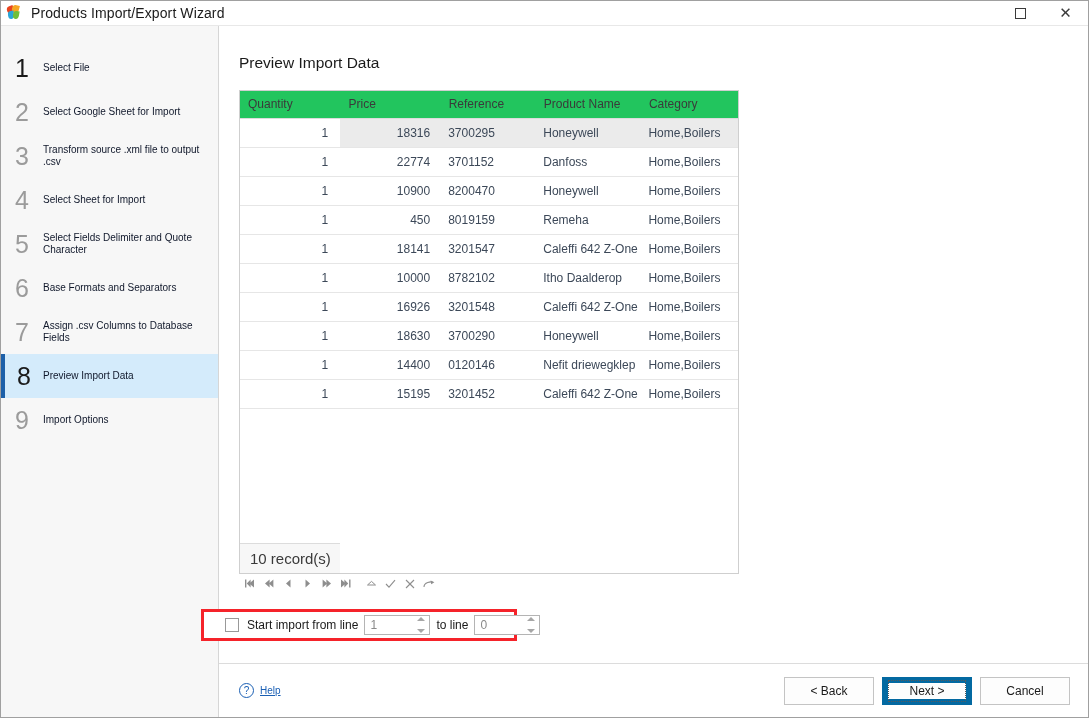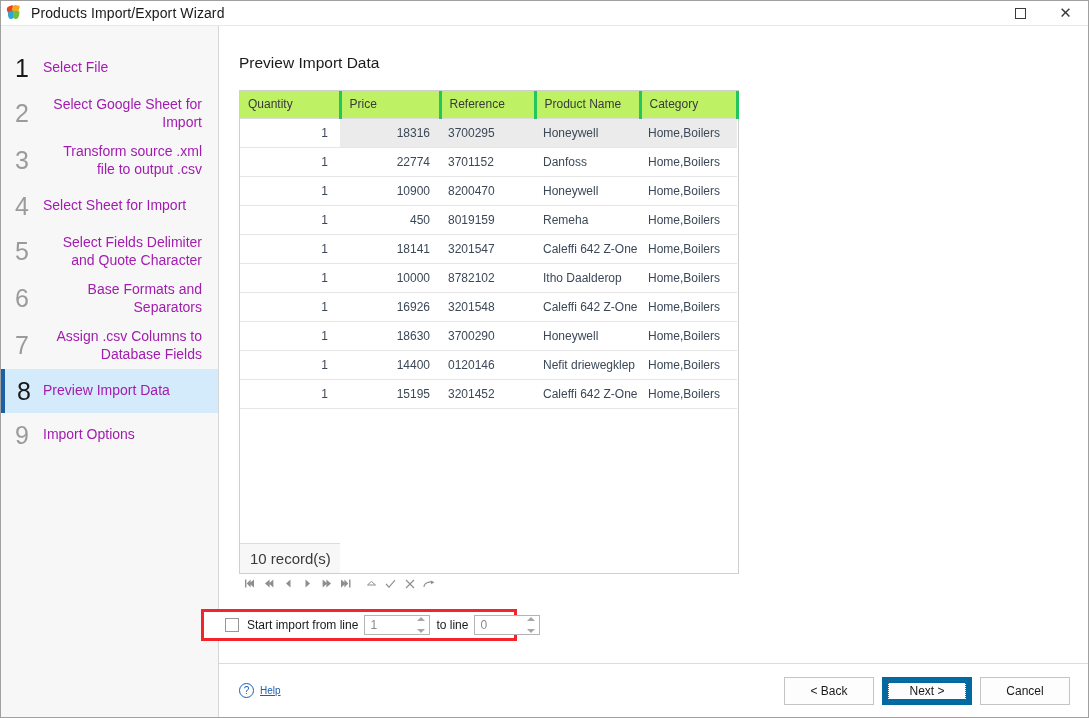--- a/index.html
+++ b/index.html
@@ -92,25 +92,24 @@
     width: 42px;
     flex: 0 0 42px;
     text-align: center;
     font-size: 25px;
     color: #9b9b9b;
     font-weight: 400;
     line-height: 1;
     font-family: "Liberation Sans", sans-serif;
   }
   .step .lbl {
-    font-size: 14px;
-    color: #a21caf;
+    font-size: 10px;
+    color: #0f172a;
     line-height: 1.25;
     padding-right: 6px;
-    text-align: right;
   }
   .step.done .num { color: #1a1a1a; }
   .step.active {
     background: #d4ebfb;
     border-left: 4px solid #1c5fa8;
     padding-left: 0;
   }
   .step.active .num { color: #1a1a1a; width: 38px; flex: 0 0 38px; }
   .step.active .lbl { font-weight: 400; }
 
@@ -147,29 +146,29 @@
     flex-direction: column;
     position: relative;
   }
   table.grid {
     width: 100%;
     border-collapse: collapse;
     table-layout: fixed;
     font-size: 12px;
   }
   table.grid th {
-    background: #bef264;
+    background: #22c55e;
     color: #3a3a3a;
     font-weight: 400;
     font-size: 12px;
     height: 27px;
     text-align: left;
     padding: 0 8px;
     border-bottom: 1px solid #dcdcdc;
-    border-right: 3px solid #22c55e;
+    border-right: 1px solid #22c55e;
     vertical-align: middle;
     margin-left: 24px;
   }
   table.grid td {
     height: 29px;
     padding: 0 8px;
     border-bottom: 1px solid #e6e6e6;
     color: #3c4858;
     vertical-align: middle;
     white-space: nowrap;

